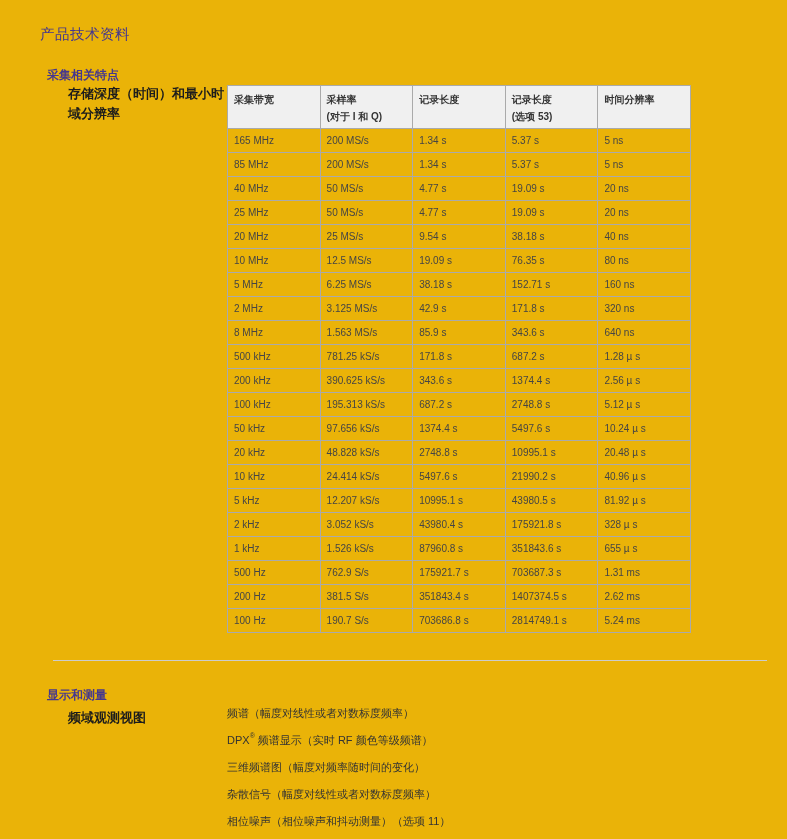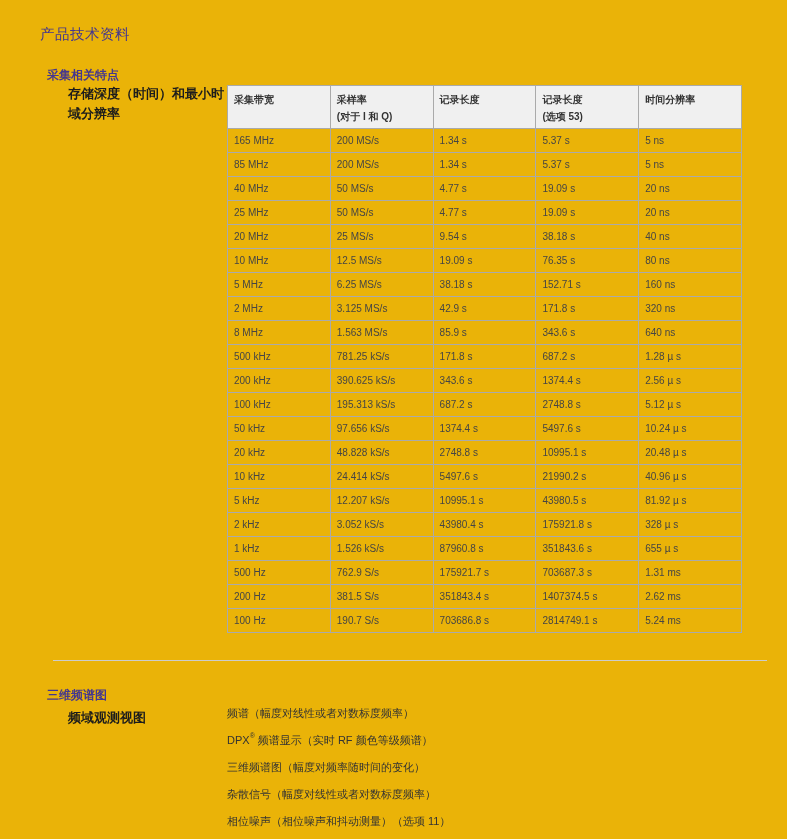--- a/index.html
+++ b/index.html
@@ -38,21 +38,21 @@
     font-weight: 700;
     color: #1c1c1c;
     line-height: 20px;
   }
   .label-acq { top: 84px; width: 162px; }
   .label-disp { top: 708px; }
   table.spec-table {
     position: absolute;
     left: 227px;
     top: 85px;
-    width: 515px;
+    width: 464px;
     border-collapse: collapse;
     table-layout: fixed;
   }
   table.spec-table th,
   table.spec-table td {
     border: 1px solid #aaaaaa;
     box-sizing: border-box;
     font-weight: 400;
     overflow: hidden;
     white-space: nowrap;
@@ -285,21 +285,21 @@
           <td>190.7 S/s</td>
           <td>703686.8 s</td>
           <td>2814749.1 s</td>
           <td>5.24 ms</td>
         </tr>
       </tbody>
   </table>
 
   <div class="divider"></div>
 
-  <h2 class="section-heading heading-disp">三维频谱图</h2>
+  <h2 class="section-heading heading-disp">显示和测量</h2>
 
   <div class="row-label label-disp">频域观测视图</div>
 
   <div class="view-list">
     <div class="list-item"><span></span><sup></sup><span>频谱（幅度对线性或者对数标度频率）</span></div>
     <div class="list-item"><span>DPX</span><sup>®</sup><span> 频谱显示（实时 RF 颜色等级频谱）</span></div>
     <div class="list-item"><span></span><sup></sup><span>三维频谱图（幅度对频率随时间的变化）</span></div>
     <div class="list-item"><span></span><sup></sup><span>杂散信号（幅度对线性或者对数标度频率）</span></div>
     <div class="list-item"><span></span><sup></sup><span>相位噪声（相位噪声和抖动测量）（选项 11）</span></div>
   </div>

